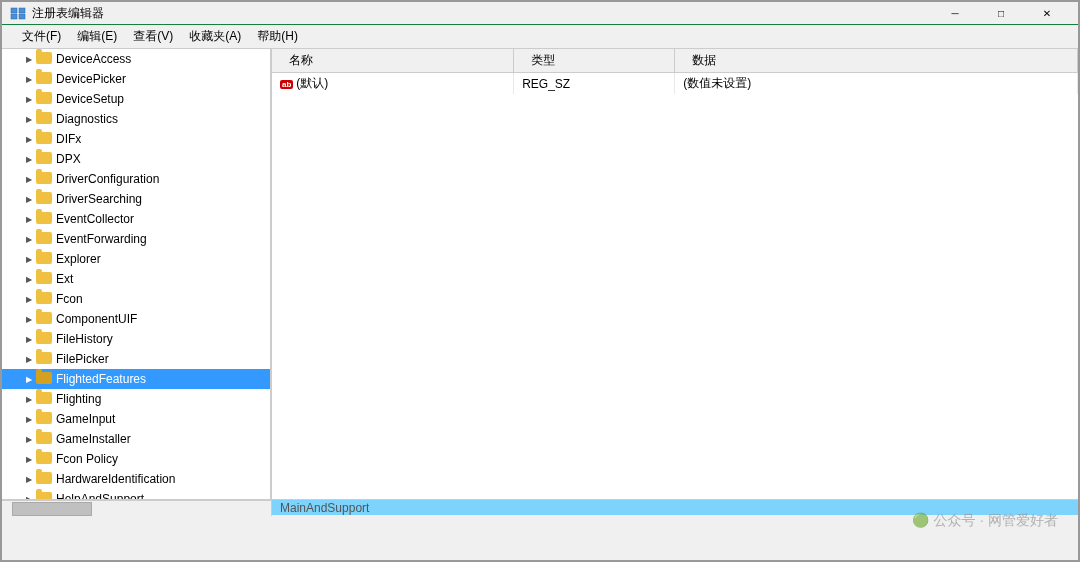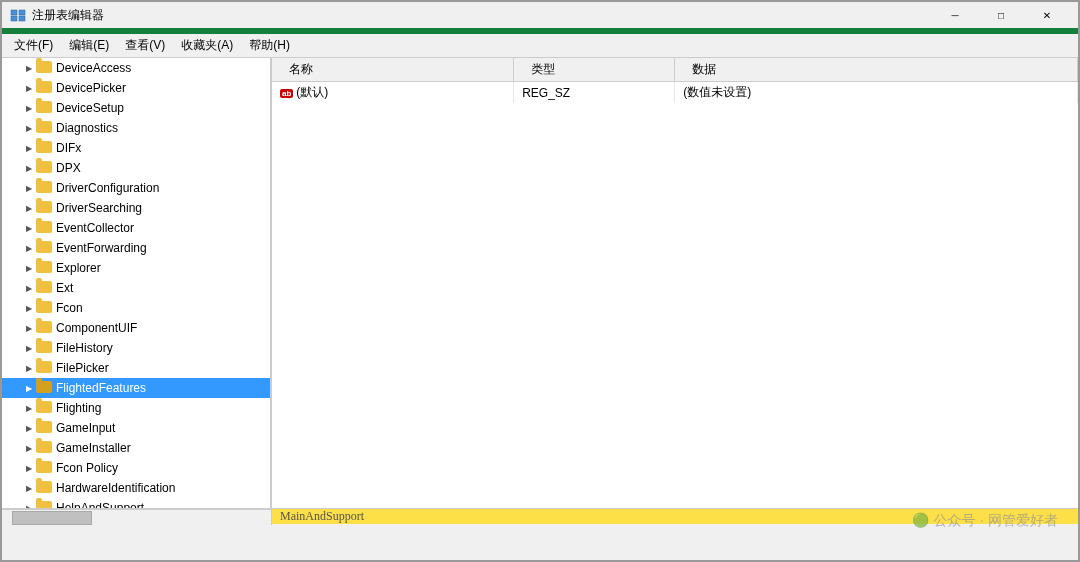--- a/index.html
+++ b/index.html
@@ -8,25 +8,25 @@
       font-size: 12px;
       background: #f0f0f0;
       width: 1080px;
       height: 562px;
       overflow: hidden;
     }
 
     
     .title-bar {
       background: #f0f0f0;
-      height: 32px;
+      height: 23px;
       display: flex;
       align-items: center;
       padding: 0 8px;
-      border-bottom: 6px solid #15803d;
+      border-bottom: 1px solid #15803d;
     }
     .title-bar-icon {
       width: 16px;
       height: 16px;
       margin-right: 6px;
       display: flex;
       align-items: center;
       justify-content: center;
     }
     .title-bar-text {
@@ -50,21 +50,21 @@
       border: none;
       color: #000;
     }
 
     
     .menu-bar {
       background: #f0f0f0;
       height: 24px;
       display: flex;
       align-items: center;
-      padding: 0 4px;
+      padding: 0 12px;
       border-bottom: 1px solid #ccc;
     }
     .menu-item {
       padding: 2px 8px;
       cursor: pointer;
       font-size: 12px;
       color: #000;
     }
 
     
@@ -220,24 +220,23 @@
       width: 80px;
       height: 14px;
       top: 1px;
       background: #c0c0c0;
       border: 1px solid #aaa;
     }
 
     
     .bottom-bar {
       height: 16px;
-      background: #fde047;
+      background: #7dd3fc;
       border-top: 1px solid #ccc;
       display: flex;
-      font-family: Liberation Serif, serif;
     }
 
     
     .watermark {
       position: absolute;
       bottom: 30px;
       right: 20px;
       color: rgba(150,150,150,0.7);
       font-size: 14px;
       pointer-events: none;

